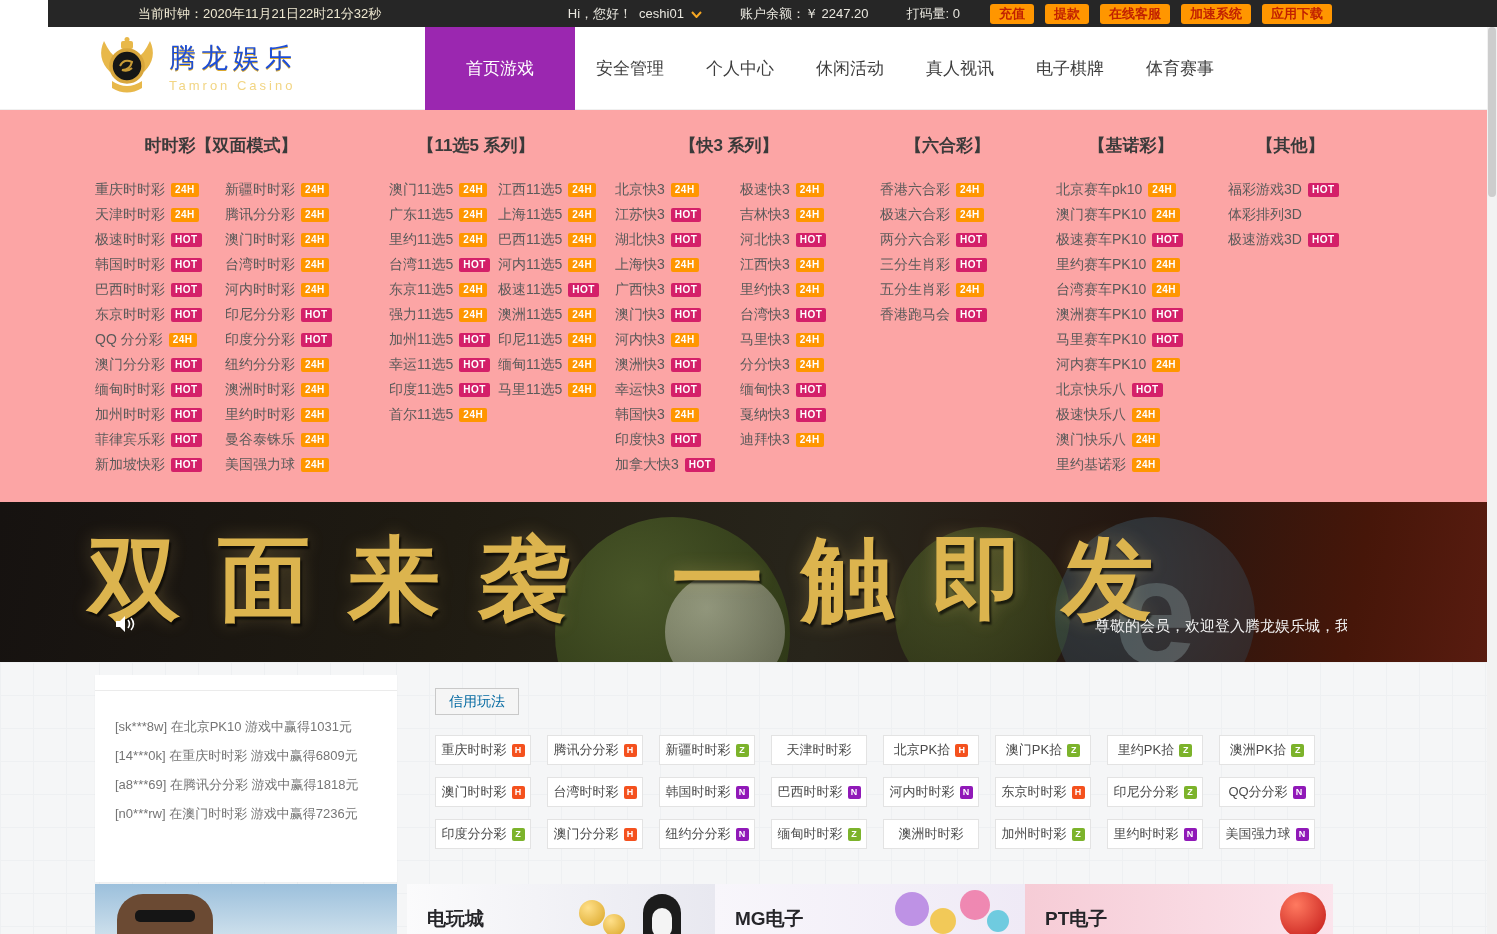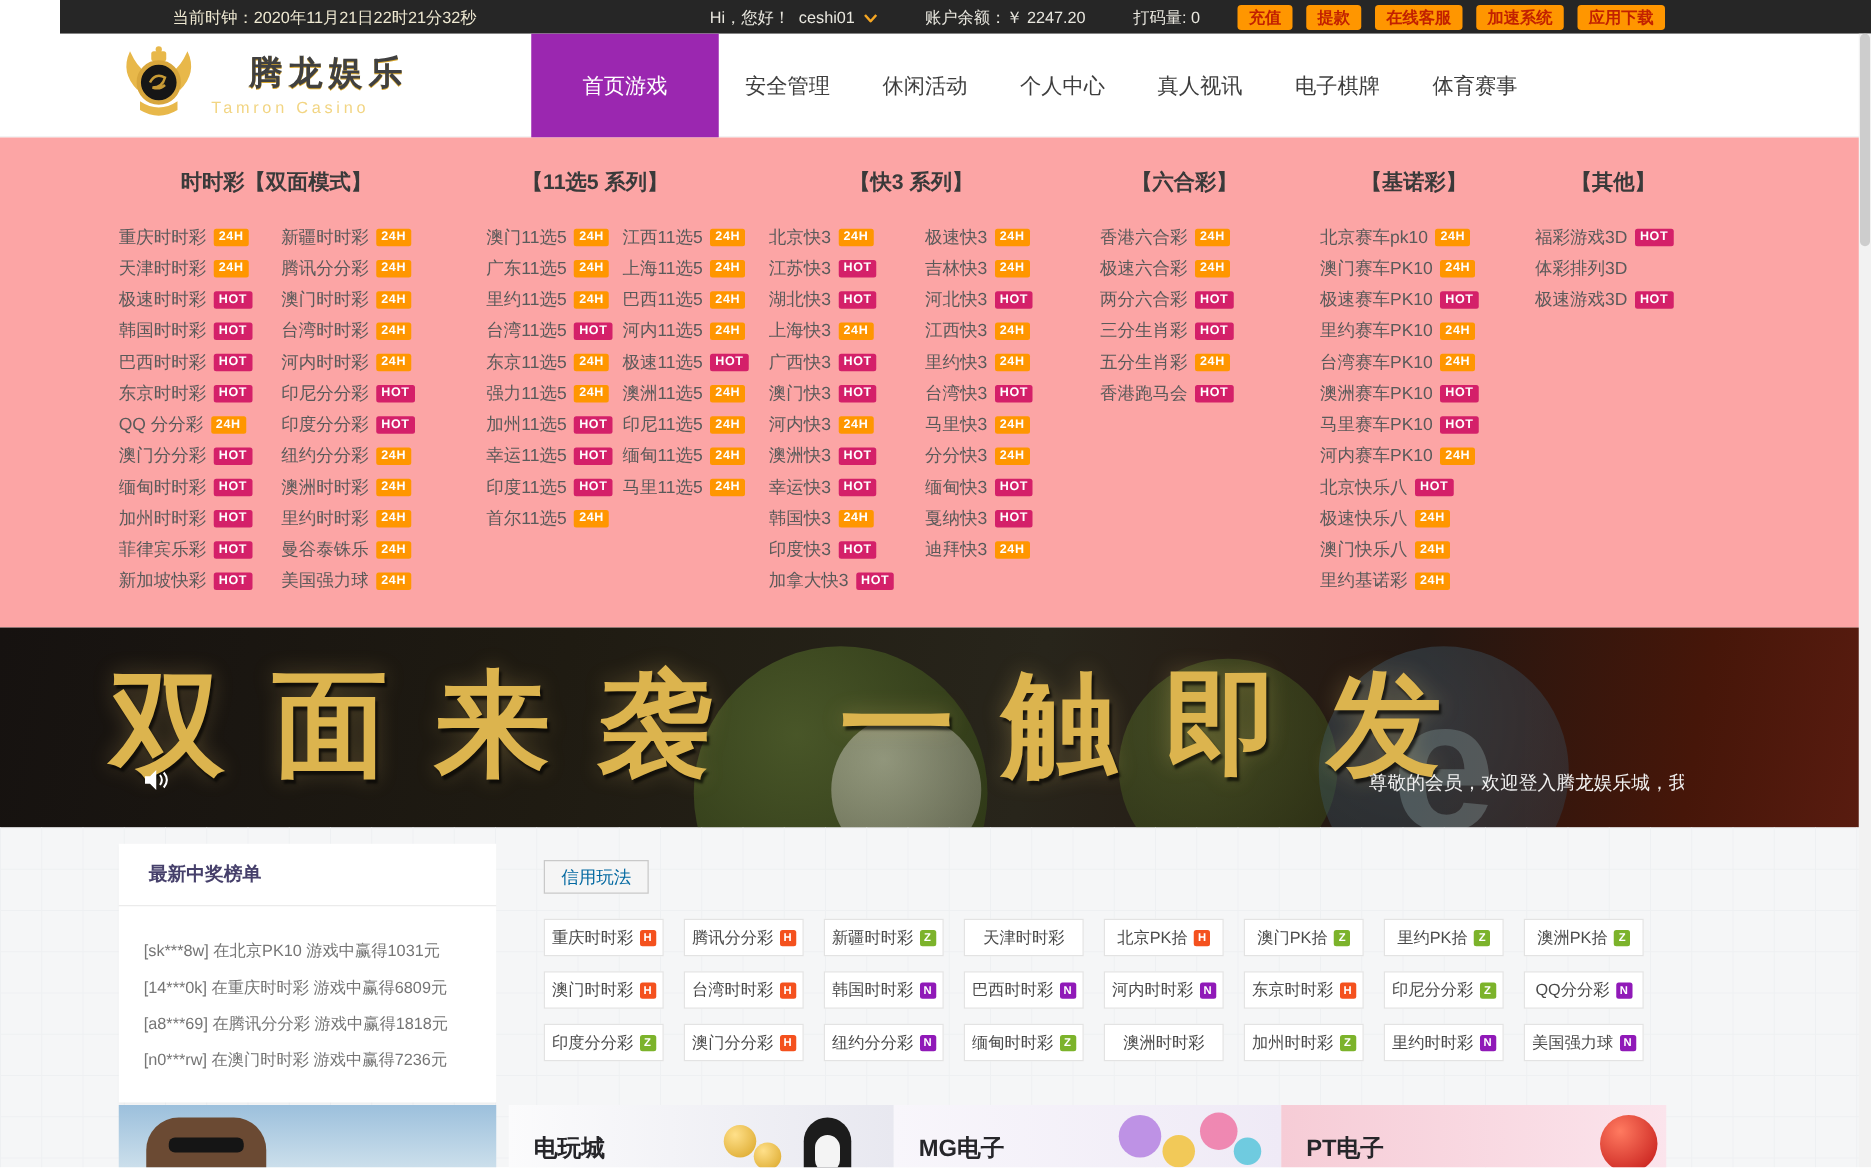--- a/index.html
+++ b/index.html
@@ -15,21 +15,21 @@
   .user-menu { display:flex; align-items:center; gap:7px; cursor:pointer; white-space:nowrap; }
   .user-menu svg { margin-top:2px; }
   .balance, .turnover { margin-left:38px; white-space:nowrap; }
   .tb-btns { display:flex; gap:11px; margin-left:30px; }
   .tb-btn { background:#ff9600; color:#c22100; font-weight:bold; font-size:13px;
             padding:2px 9px; border-radius:3px; height:20px; line-height:16px; cursor:pointer; white-space:nowrap; }
 
   
   .navbar { position:absolute; top:27px; left:0; right:0; height:83px; background:#fff; border-bottom:1px solid #f0f0f0; }
   .logo { position:absolute; left:95px; top:9px; display:flex; align-items:center; gap:10px; cursor:pointer; }
-  .logo-text .t1 { font-size:27px; font-weight:bold; color:#404040; letter-spacing:5px; text-shadow:0 1px 0 #d9a82e;margin-left:30px; }
+  .logo-text .t1 { font-size:27px; font-weight:normal; color:#1d4ed8; letter-spacing:5px; text-shadow:0 1px 0 #d9a82e; }
   .logo-text .t2 { font-size:13px; color:#f2d583; letter-spacing:3px; margin-top:2px; }
   .nav-items { position:absolute; left:425px; top:0; height:83px; display:flex; }
   .nav-item { width:110px; height:83px; line-height:83px; text-align:center; font-size:17px; color:#3e3e3e; cursor:pointer; }
   .nav-item.active { width:150px; background:#9b27b0; color:#fff; }
 
   
   .megamenu { position:absolute; top:110px; left:0; right:0; height:392px; background:#fca5a5; }
   .mcol { position:absolute; top:0; }
   .mcol-title { margin-top:24px; font-size:17px; font-weight:bold; color:#3a3a3a; text-align:center; white-space:nowrap; }
   .mcol-list { margin-top:20px; display:grid; grid-auto-flow:column; column-gap:8px; }
@@ -150,22 +150,22 @@
       </svg>
       <div class="logo-text">
         <div class="t1">腾龙娱乐</div>
         <div class="t2">Tamron Casino</div>
       </div>
     </div>
     <div class="nav-items">
 
     <div class="nav-item active">首页游戏</div>
         <div class="nav-item">安全管理</div>
+        <div class="nav-item">个人中心</div>
         <div class="nav-item">休闲活动</div>
-        <div class="nav-item">个人中心</div>
         <div class="nav-item">真人视讯</div>
         <div class="nav-item">电子棋牌</div>
         <div class="nav-item">体育赛事</div>
       </div>
   </nav>
 
   <div class="megamenu">
 
     <div class="mcol" style="left:95px;width:252px">
       <div class="mcol-title">时时彩【双面模式】</div>
@@ -570,21 +570,20 @@
           <path d="M0 5 h4 l5 -5 v16 l-5 -5 h-4 z" fill="#fff"></path>
           <path d="M12 4 q3 4 0 8 M15 2 q5 6 0 12" stroke="#fff" stroke-width="1.6" fill="none"></path>
         </svg>
     </div>
     <div class="marquee">尊敬的会员，欢迎登入腾龙娱乐城，我们将</div>
   </div>
 
   <div class="content">
 
     <div class="winners">
-      <div class="win-title">最新中奖榜单</div>
       <div class="win-divider"></div>
       <ul class="win-list">
 
       <li>[sk***8w] 在北京PK10 游戏中赢得1031元</li>
           <li>[14***0k] 在重庆时时彩 游戏中赢得6809元</li>
           <li>[a8***69] 在腾讯分分彩 游戏中赢得1818元</li>
           <li>[n0***rw] 在澳门时时彩 游戏中赢得7236元</li>
         </ul>
     </div>
 

